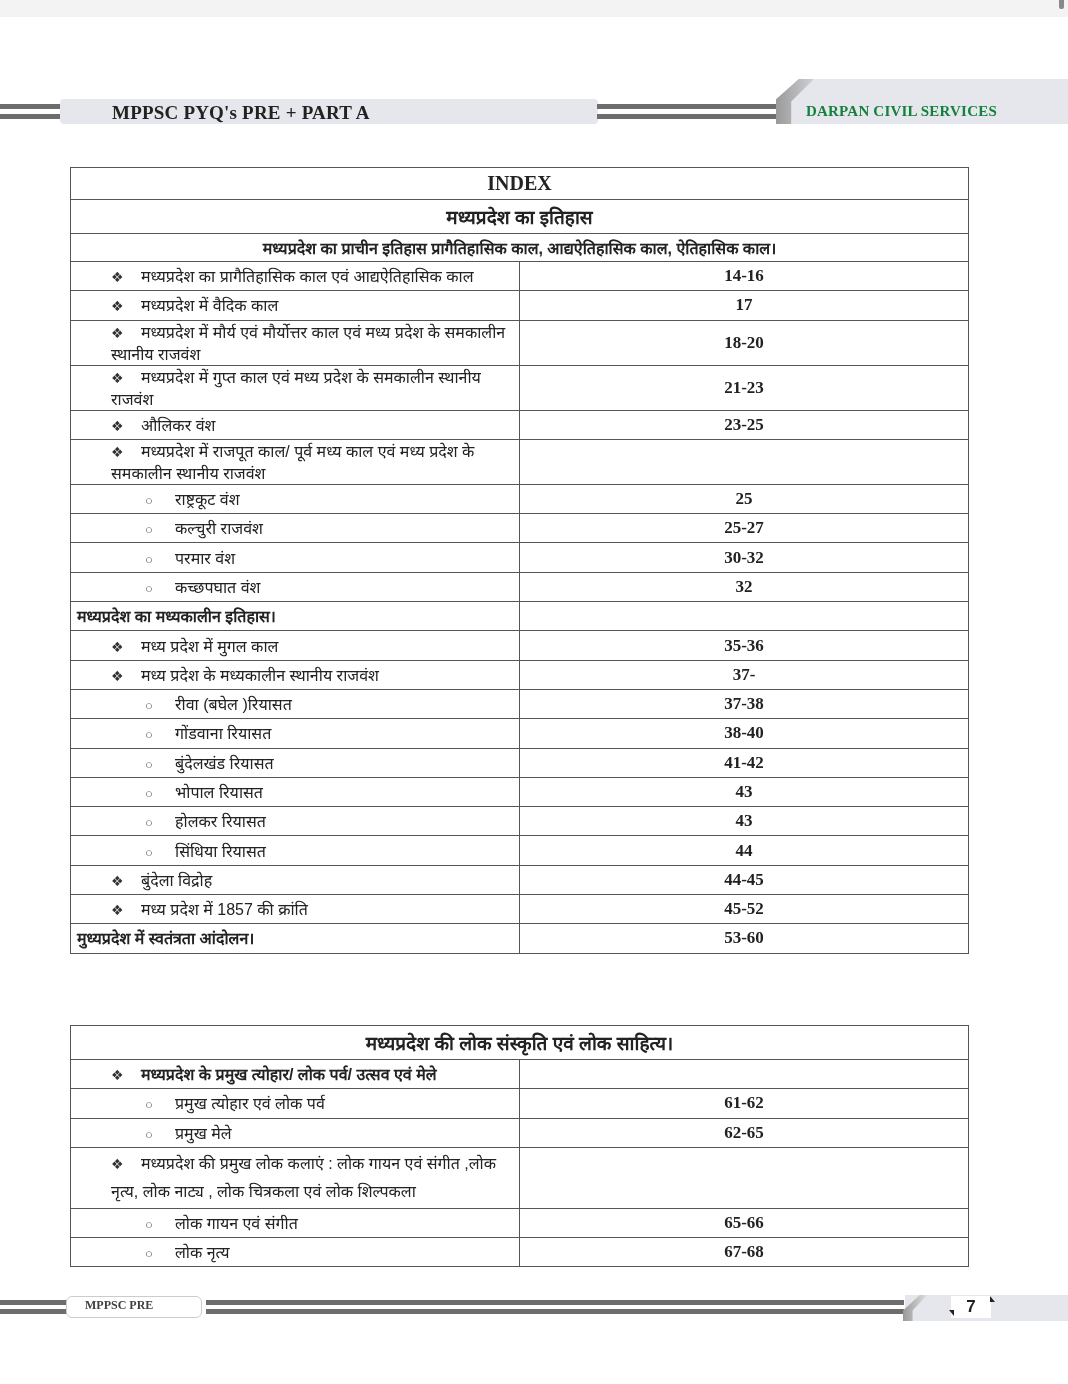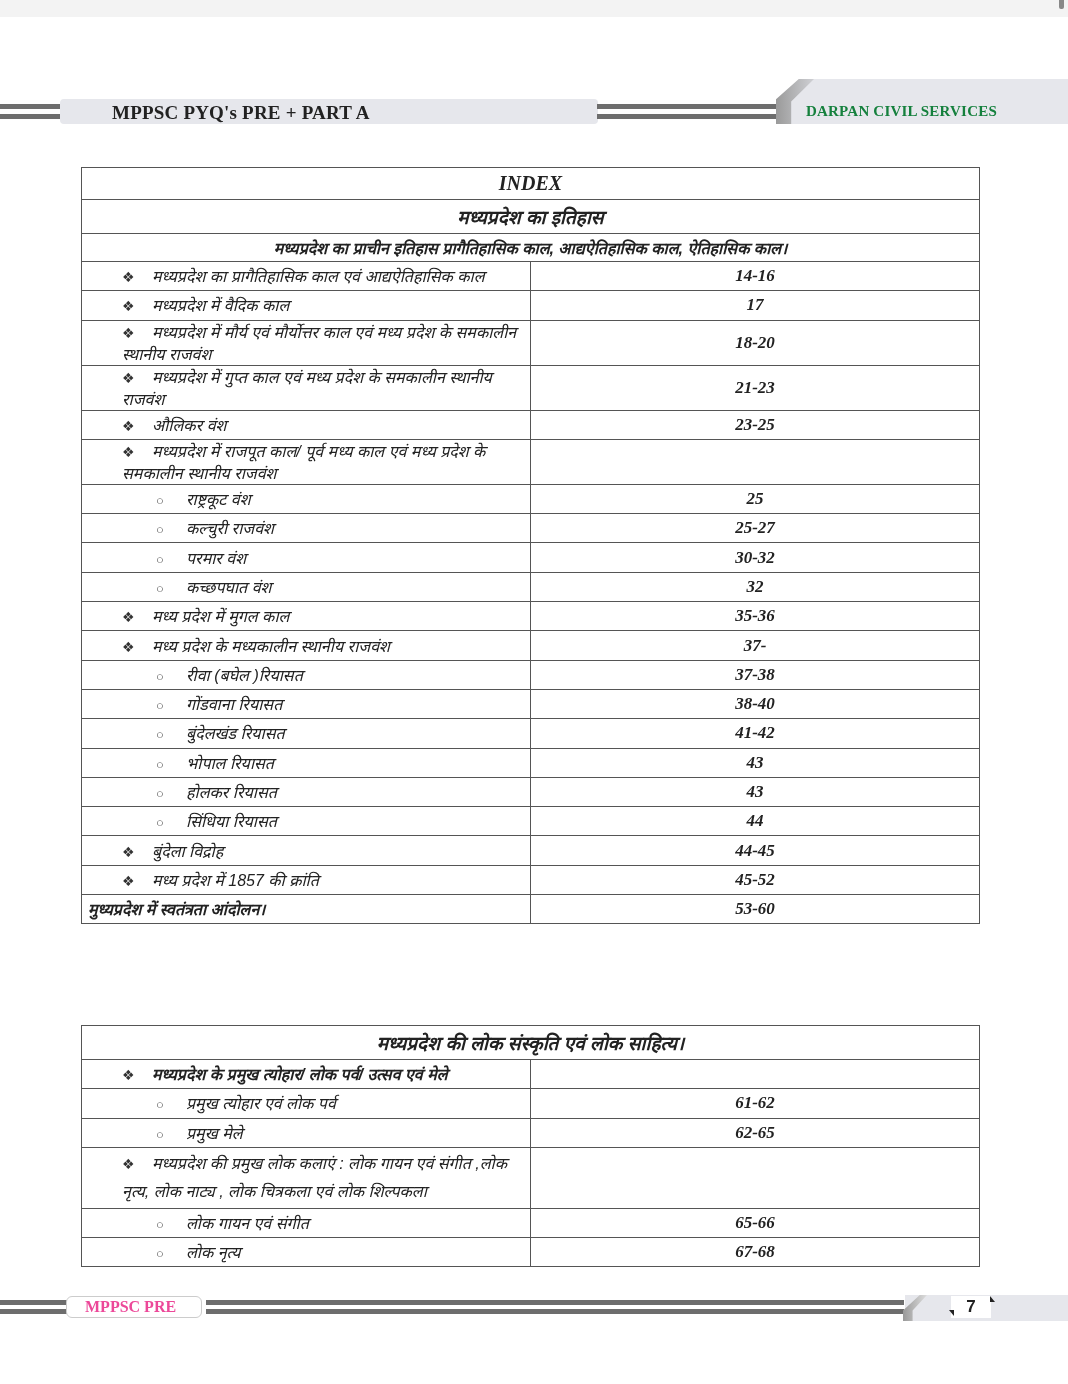--- a/index.html
+++ b/index.html
@@ -16,40 +16,40 @@
   .hdr-pill-left { position: absolute; left: 60px; top: 99px; width: 538px; height: 25px; background: #e6e7ec; border-radius: 4px; }
   .hdr-title-left { position: absolute; left: 112px; top: 102px; font-size: 19px; font-weight: bold; letter-spacing: 0.2px; color: #222; }
   .hdr-lines-mid { position: absolute; left: 597px; top: 104px; width: 180px; height: 15px; }
   .hdr-lines-mid::before, .hdr-lines-mid::after { content: ""; position: absolute; left: 0; width: 100%; height: 5px; background: #6d6d6d; }
   .hdr-lines-mid::before { top: 0; } .hdr-lines-mid::after { top: 10px; }
   .hdr-tab-right { position: absolute; left: 776px; top: 79px; width: 292px; height: 45px; background: #e6e7ec; clip-path: polygon(8% 0, 100% 0, 100% 100%, 0 100%, 0 50%); }
   .hdr-tab-edge { position: absolute; left: 776px; top: 79px; width: 38px; height: 45px; background: linear-gradient(90deg, #9a9a9a, #cfd0d4); clip-path: polygon(60% 0, 100% 0, 40% 50%, 40% 100%, 0 100%, 0 45%); }
   .hdr-title-right { position: absolute; left: 806px; top: 103px; font-size: 15px; font-weight: bold; color: #15803d; letter-spacing: 0.2px; }
 
   
-  table { position: absolute; left: 81px; border-collapse: collapse; width: 899px; table-layout: fixed; font-family: "Liberation Sans", "DejaVu Sans", sans-serif; font-style: italic; }
+  table { position: absolute; left: 70px; border-collapse: collapse; width: 899px; table-layout: fixed; font-family: "Liberation Sans", "DejaVu Sans", sans-serif; }
   td { border: 1.5px solid #555; font-size: 16px; height: 29.3px; vertical-align: middle; padding: 0 6px; color: #222; }
   td.pg { width: 135px; text-align: center; font-family: "Liberation Serif", "DejaVu Serif", serif; font-weight: bold; font-size: 17px; }
   td.full { text-align: center; }
   .t-index { font-family: "Liberation Serif", serif; font-weight: bold; font-size: 20px; height: 32px; }
   .t-h1 { font-weight: bold; font-size: 19px; height: 34px; }
   .t-h2 { font-weight: bold; font-size: 16px; height: 28px; }
   .sec { font-weight: bold; padding-left: 6px; }
   .l1 { padding-left: 40px; }
   .l2 { padding-left: 74px; }
   .bul { display: inline-block; width: 30px; font-size: 14px; color: #333; }
   .bul2 { display: inline-block; width: 30px; font-size: 13px; color: #444; }
   .ml { line-height: 28px; padding-top: 2px; padding-bottom: 2px; }
 
   
   .ftr-lines-left { position: absolute; left: 0; top: 1300px; width: 72px; height: 14px; }
   .ftr-lines-left::before, .ftr-lines-left::after { content: ""; position: absolute; left: 0; width: 100%; height: 5px; background: #6d6d6d; }
   .ftr-lines-left::before { top: 0; } .ftr-lines-left::after { top: 9px; }
   .ftr-badge { position: absolute; left: 66px; top: 1296px; width: 136px; height: 22px; background: #fff; border: 1px solid #ccc; border-radius: 6px; }
-  .ftr-title { position: absolute; left: 85px; top: 1298px; font-size: 16px; font-weight: bold; color: #ec4899; }
+  .ftr-title { position: absolute; left: 85px; top: 1298px; font-size: 12px; font-weight: bold; color: #404040; }
   .ftr-lines-mid { position: absolute; left: 206px; top: 1300px; width: 698px; height: 14px; }
   .ftr-lines-mid::before, .ftr-lines-mid::after { content: ""; position: absolute; left: 0; width: 100%; height: 5px; background: #6d6d6d; }
   .ftr-lines-mid::before { top: 0; } .ftr-lines-mid::after { top: 9px; }
   .ftr-tab { position: absolute; left: 905px; top: 1295px; width: 163px; height: 26px; background: #e6e7ec; }
   .ftr-tab-edge { position: absolute; left: 903px; top: 1295px; width: 24px; height: 26px; background: linear-gradient(90deg, #999, #ddd); clip-path: polygon(70% 0, 100% 0, 40% 60%, 40% 100%, 0 100%, 0 60%); }
   .ftr-page { position: absolute; left: 951px; top: 1296px; width: 40px; height: 22px; background: #fff; text-align: center; font-size: 17px; font-weight: bold; color: #222; line-height: 22px; font-family: "Liberation Sans", sans-serif; }
   .ftr-page::before { content: ""; position: absolute; left: -2px; bottom: 2px; border-left: 5px solid transparent; border-top: 6px solid #222; transform: rotate(0deg); }
   .ftr-page::after { content: ""; position: absolute; right: -4px; top: 0; border-right: 5px solid transparent; border-bottom: 6px solid #222; }
 </style>
 </head>
@@ -111,20 +111,24 @@
       </tr>
       <tr>
         <td class="l2"><span class="bul2">○</span><span>परमार वंश</span></td>
         <td class="pg">30-32</td>
       </tr>
       <tr>
         <td class="l2"><span class="bul2">○</span><span>कच्छपघात वंश</span></td>
         <td class="pg">32</td>
       </tr>
       <tr>
+        <td class="sec"><span>मध्यप्रदेश का मध्यकालीन इतिहास।</span></td>
+        <td class="pg"></td>
+      </tr>
+      <tr>
         <td class="l1"><span class="bul">❖</span><span>मध्य प्रदेश में मुगल काल</span></td>
         <td class="pg">35-36</td>
       </tr>
       <tr>
         <td class="l1"><span class="bul">❖</span><span>मध्य प्रदेश के मध्यकालीन स्थानीय राजवंश</span></td>
         <td class="pg">37-</td>
       </tr>
       <tr>
         <td class="l2"><span class="bul2">○</span><span>रीवा (बघेल )रियासत</span></td>
         <td class="pg">37-38</td>

